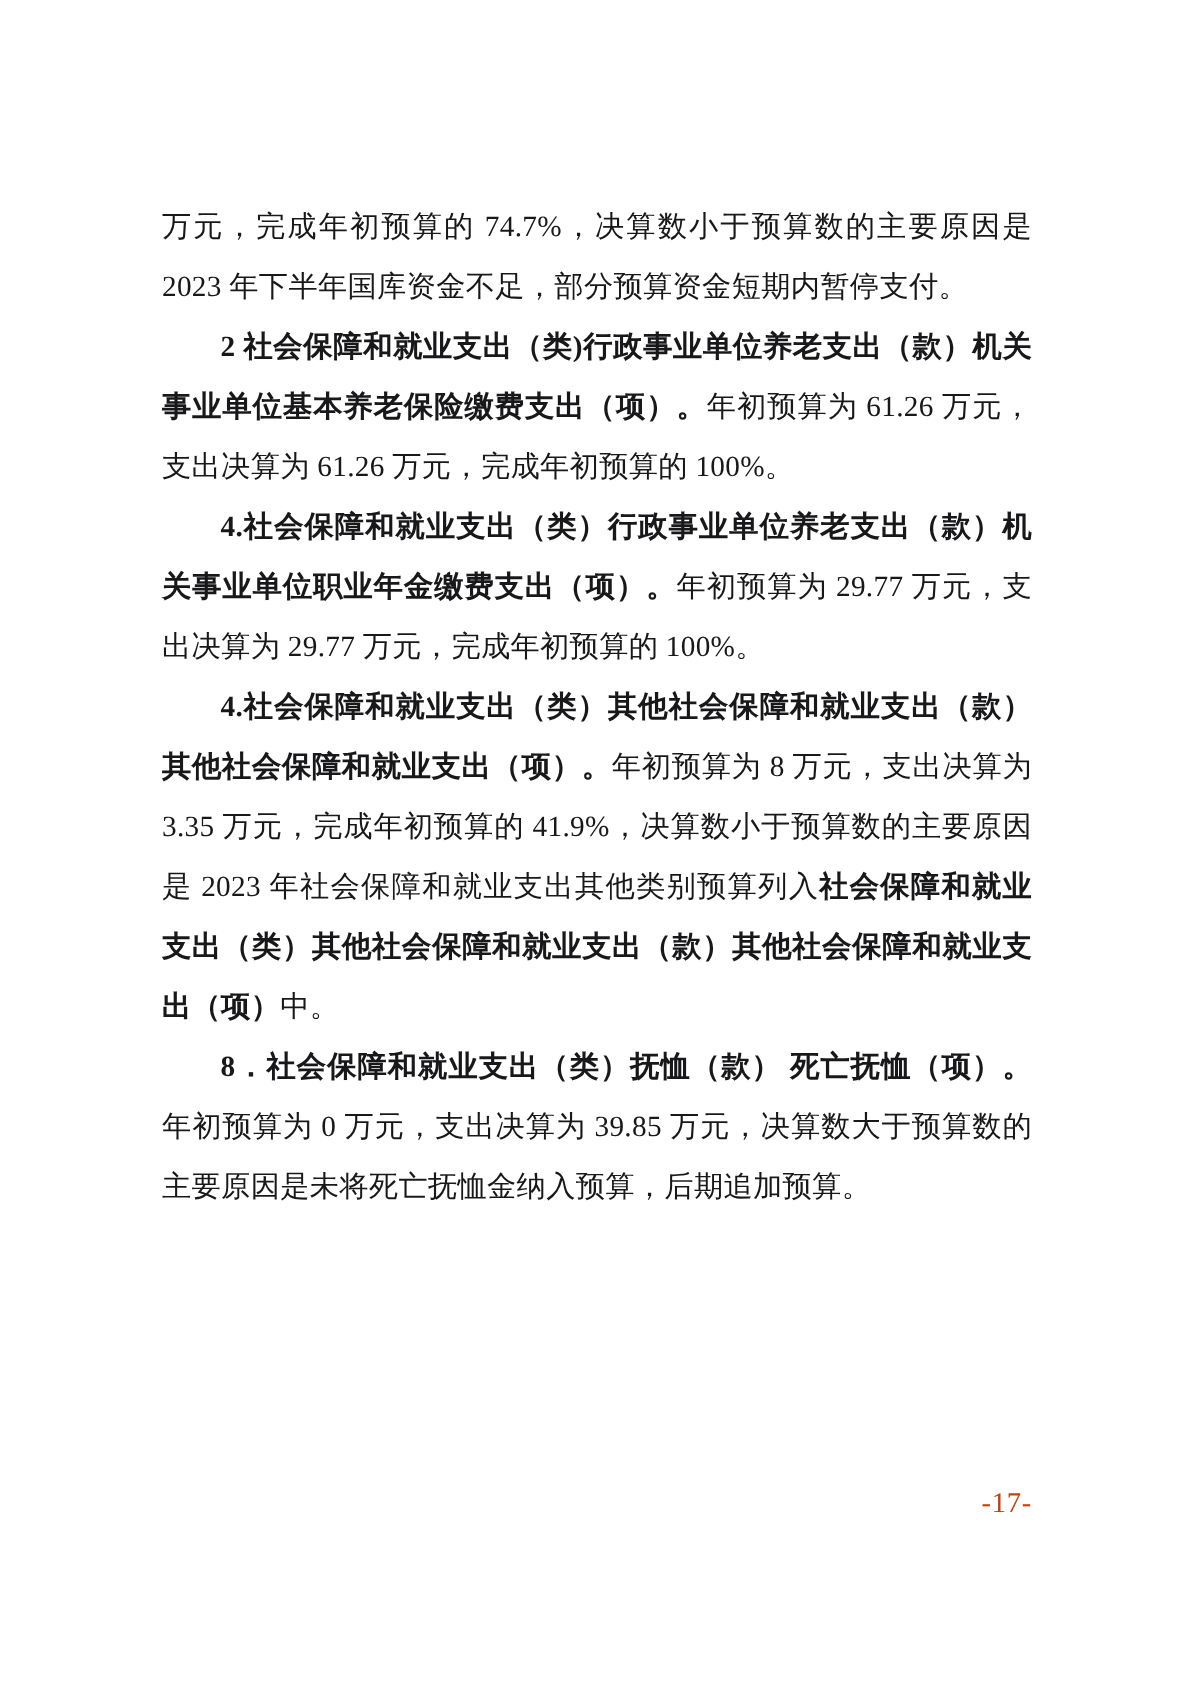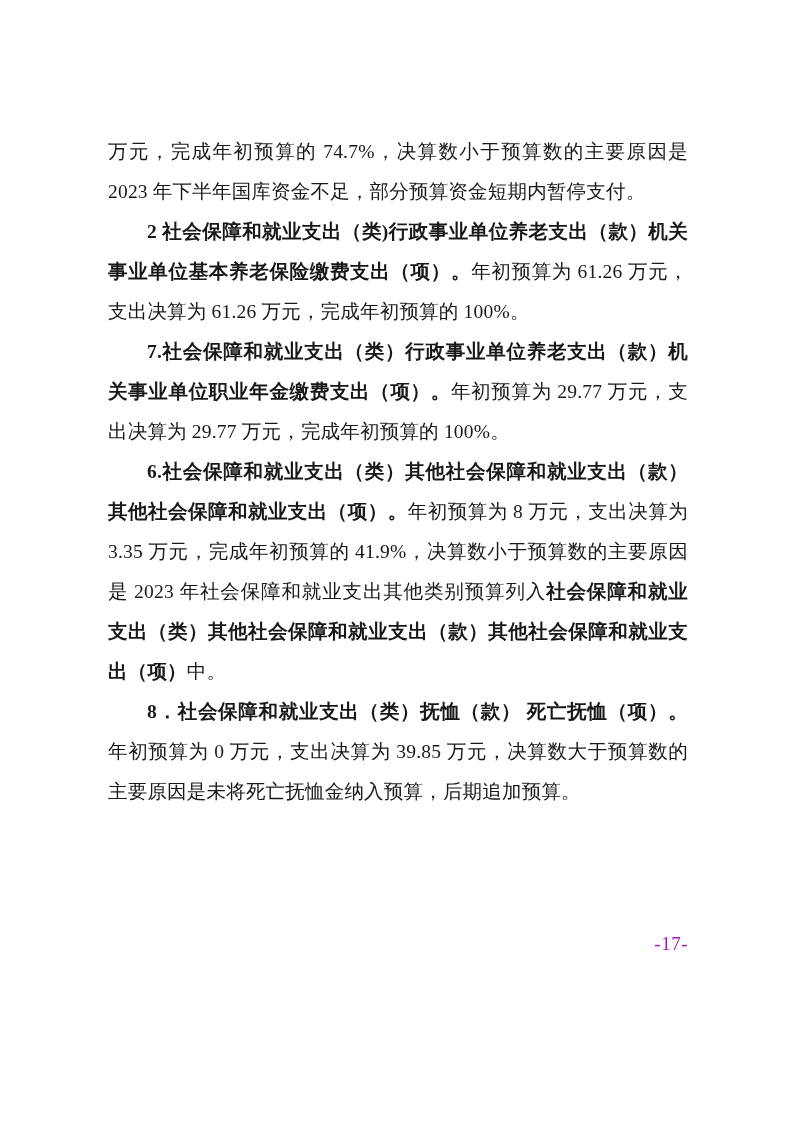--- a/index.html
+++ b/index.html
@@ -39,32 +39,32 @@
   .bold {
     font-weight: bold;
     font-family: "Liberation Serif", "DejaVu Serif", serif;
   }
   .num {
     font-family: "Liberation Serif", "DejaVu Serif", serif;
   }
   .pagenum {
     position: absolute;
     right: 105px;
-    top: 933px;
+    top: 992px;
     font-size: 19px;
     font-family: "Liberation Serif", "DejaVu Serif", serif;
-    color: #a21caf;
+    color: #c2410c;
     letter-spacing: 0.5px;
   }
 </style>
 </head>
 <body>
 
 <div class="page">
   <div class="content" id="body">
       <p class="para" id="para-1"><span class="num">万元，完成年初预算的 74.7%，决算数小于预算数的主要原因是 2023 年下半年国库资金不足，部分预算资金短期内暂停支付。</span></p>
       <p class="para indent" id="para-2"><span class="bold">2 社会保障和就业支出（类)行政事业单位养老支出（款）机关事业单位基本养老保险缴费支出（项）。</span><span class="num">年初预算为 61.26 万元，支出决算为 61.26 万元，完成年初预算的 100%。</span></p>
-      <p class="para indent" id="para-3"><span class="bold">7.社会保障和就业支出（类）行政事业单位养老支出（款）机关事业单位职业年金缴费支出（项）。</span><span class="num">年初预算为 29.77 万元，支出决算为 29.77 万元，完成年初预算的 100%。</span></p>
-      <p class="para indent" id="para-4"><span class="bold">6.社会保障和就业支出（类）其他社会保障和就业支出（款）其他社会保障和就业支出（项）。</span><span class="num">年初预算为 8 万元，支出决算为 3.35 万元，完成年初预算的 41.9%，决算数小于预算数的主要原因是 2023 年社会保障和就业支出其他类别预算列入</span><span class="bold">社会保障和就业支出（类）其他社会保障和就业支出（款）其他社会保障和就业支出（项）</span><span class="num">中。</span></p>
+      <p class="para indent" id="para-3"><span class="bold">4.社会保障和就业支出（类）行政事业单位养老支出（款）机关事业单位职业年金缴费支出（项）。</span><span class="num">年初预算为 29.77 万元，支出决算为 29.77 万元，完成年初预算的 100%。</span></p>
+      <p class="para indent" id="para-4"><span class="bold">4.社会保障和就业支出（类）其他社会保障和就业支出（款）其他社会保障和就业支出（项）。</span><span class="num">年初预算为 8 万元，支出决算为 3.35 万元，完成年初预算的 41.9%，决算数小于预算数的主要原因是 2023 年社会保障和就业支出其他类别预算列入</span><span class="bold">社会保障和就业支出（类）其他社会保障和就业支出（款）其他社会保障和就业支出（项）</span><span class="num">中。</span></p>
       <p class="para indent" id="para-5"><span class="bold">8．社会保障和就业支出（类）抚恤（款） 死亡抚恤（项）。</span><span class="num">年初预算为 0 万元，支出决算为 39.85 万元，决算数大于预算数的主要原因是未将死亡抚恤金纳入预算，后期追加预算。</span></p>
     </div>
   <div class="pagenum">-17-</div>
 </div>
 
 </body></html>

